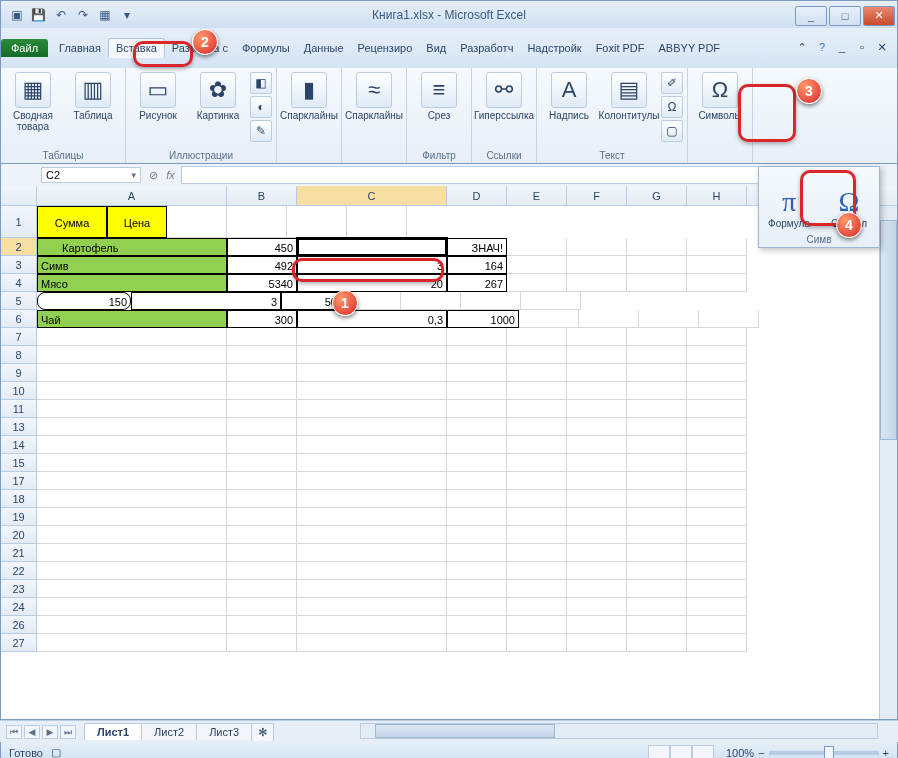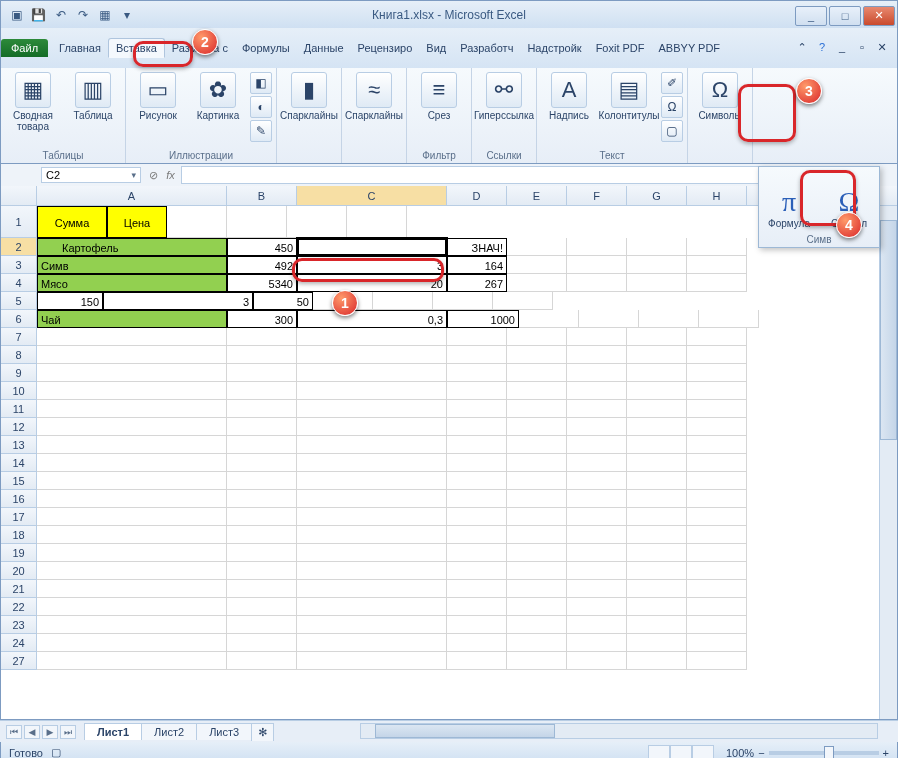--- a/index.html
+++ b/index.html
@@ -287,21 +287,21 @@
         <div class="cell data" style="width: 70px;">5340</div>
         <div class="cell data" style="width: 150px;">20</div>
         <div class="cell data" style="width: 60px;">267</div>
         <div class="cell " style="width: 60px;"></div>
         <div class="cell " style="width: 60px;"></div>
         <div class="cell " style="width: 60px;"></div>
         <div class="cell " style="width: 60px;"></div>
       </div>
       <div class="row">
         <div class="rh">5</div>
-        <div class="cell data" style="width: 66px;">150</div>
+        <div class="cell data" style="width: 94px; border-radius: 8px;">150</div>
         <div class="cell data" style="width: 150px;">3</div>
         <div class="cell data" style="width: 60px;">50</div>
         <div class="cell " style="width: 60px;"></div>
         <div class="cell " style="width: 60px;"></div>
         <div class="cell " style="width: 60px;"></div>
         <div class="cell " style="width: 60px;"></div>
       </div>
       <div class="row">
         <div class="rh">6</div>
         <div class="cell green" style="width: 190px;">Чай</div>
@@ -362,31 +362,20 @@
         <div class="cell " style="width: 190px;"></div>
         <div class="cell " style="width: 70px;"></div>
         <div class="cell " style="width: 150px;"></div>
         <div class="cell " style="width: 60px;"></div>
         <div class="cell " style="width: 60px;"></div>
         <div class="cell " style="width: 60px;"></div>
         <div class="cell " style="width: 60px;"></div>
         <div class="cell " style="width: 60px;"></div>
       </div>
       <div class="row">
-        <div class="rh">12</div>
-        <div class="cell " style="width: 190px;"></div>
-        <div class="cell " style="width: 70px;"></div>
-        <div class="cell " style="width: 150px;"></div>
-        <div class="cell " style="width: 60px;"></div>
-        <div class="cell " style="width: 60px;"></div>
-        <div class="cell " style="width: 60px;"></div>
-        <div class="cell " style="width: 60px;"></div>
-        <div class="cell " style="width: 60px;"></div>
-      </div>
-      <div class="row">
         <div class="rh">13</div>
         <div class="cell " style="width: 190px;"></div>
         <div class="cell " style="width: 70px;"></div>
         <div class="cell " style="width: 150px;"></div>
         <div class="cell " style="width: 60px;"></div>
         <div class="cell " style="width: 60px;"></div>
         <div class="cell " style="width: 60px;"></div>
         <div class="cell " style="width: 60px;"></div>
         <div class="cell " style="width: 60px;"></div>
       </div>
@@ -406,31 +395,20 @@
         <div class="cell " style="width: 190px;"></div>
         <div class="cell " style="width: 70px;"></div>
         <div class="cell " style="width: 150px;"></div>
         <div class="cell " style="width: 60px;"></div>
         <div class="cell " style="width: 60px;"></div>
         <div class="cell " style="width: 60px;"></div>
         <div class="cell " style="width: 60px;"></div>
         <div class="cell " style="width: 60px;"></div>
       </div>
       <div class="row">
-        <div class="rh">16</div>
-        <div class="cell " style="width: 190px;"></div>
-        <div class="cell " style="width: 70px;"></div>
-        <div class="cell " style="width: 150px;"></div>
-        <div class="cell " style="width: 60px;"></div>
-        <div class="cell " style="width: 60px;"></div>
-        <div class="cell " style="width: 60px;"></div>
-        <div class="cell " style="width: 60px;"></div>
-        <div class="cell " style="width: 60px;"></div>
-      </div>
-      <div class="row">
         <div class="rh">17</div>
         <div class="cell " style="width: 190px;"></div>
         <div class="cell " style="width: 70px;"></div>
         <div class="cell " style="width: 150px;"></div>
         <div class="cell " style="width: 60px;"></div>
         <div class="cell " style="width: 60px;"></div>
         <div class="cell " style="width: 60px;"></div>
         <div class="cell " style="width: 60px;"></div>
         <div class="cell " style="width: 60px;"></div>
       </div>
@@ -495,20 +473,31 @@
         <div class="cell " style="width: 70px;"></div>
         <div class="cell " style="width: 150px;"></div>
         <div class="cell " style="width: 60px;"></div>
         <div class="cell " style="width: 60px;"></div>
         <div class="cell " style="width: 60px;"></div>
         <div class="cell " style="width: 60px;"></div>
         <div class="cell " style="width: 60px;"></div>
       </div>
       <div class="row">
         <div class="rh">24</div>
+        <div class="cell " style="width: 190px;"></div>
+        <div class="cell " style="width: 70px;"></div>
+        <div class="cell " style="width: 150px;"></div>
+        <div class="cell " style="width: 60px;"></div>
+        <div class="cell " style="width: 60px;"></div>
+        <div class="cell " style="width: 60px;"></div>
+        <div class="cell " style="width: 60px;"></div>
+        <div class="cell " style="width: 60px;"></div>
+      </div>
+      <div class="row">
+        <div class="rh">26</div>
         <div class="cell " style="width: 190px;"></div>
         <div class="cell " style="width: 70px;"></div>
         <div class="cell " style="width: 150px;"></div>
         <div class="cell " style="width: 60px;"></div>
         <div class="cell " style="width: 60px;"></div>
         <div class="cell " style="width: 60px;"></div>
         <div class="cell " style="width: 60px;"></div>
         <div class="cell " style="width: 60px;"></div>
       </div>
       <div class="row">

